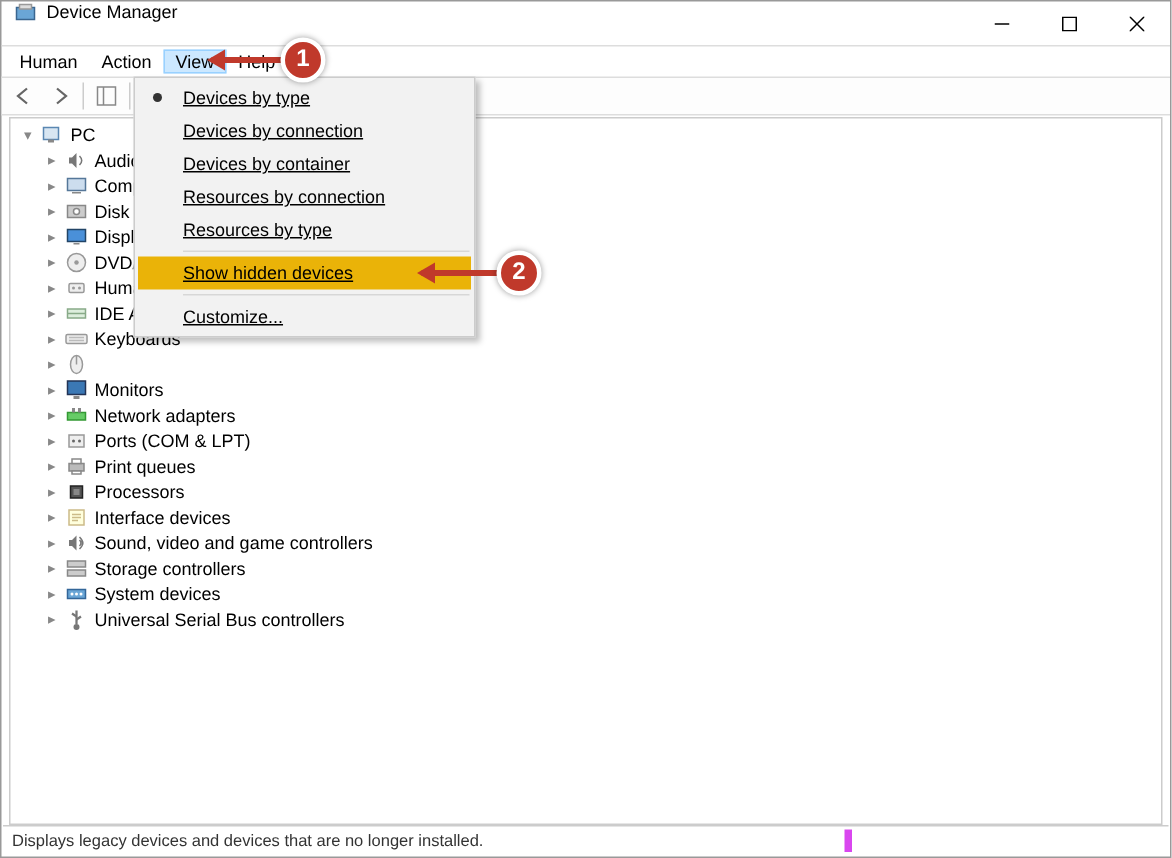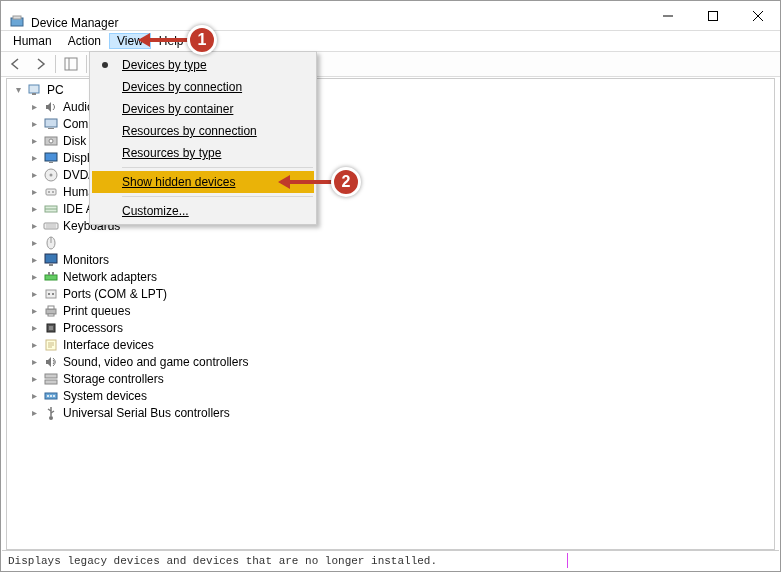--- a/index.html
+++ b/index.html
@@ -1,19 +1,19 @@
 <!DOCTYPE html>
 <html><head>
 <meta charset="utf-8">
 <style>
   * { box-sizing: border-box; font-family: "Segoe UI", Tahoma, sans-serif; }
   html, body { margin: 0; padding: 0; }
   body { width: 781px; height: 572px; border: 1px solid #999; background: #fff; position: relative; overflow: hidden; }
 
-  .titlebar { height: 30px; display: flex; align-items: flex-end; padding: 0 0 0 8px; border-bottom: 1px solid #ddd; }
+  .titlebar { height: 30px; display: flex; align-items: flex-start; padding: 0 0 0 8px; border-bottom: 1px solid #ddd; }
   .title-icon { width: 16px; height: 16px; margin-right: 6px; }
   .title-text { font-size: 12px; color: #000; flex: 1; }
   .win-controls { display: flex; }
   .win-btn { width: 45px; height: 29px; display: flex; align-items: center; justify-content: center; font-size: 12px; }
 
   .menubar { height: 20px; display: flex; align-items: center; padding: 0 4px; font-size: 12px; }
   .menu-item { padding: 1px 8px; cursor: default; }
   .menu-item.active { background: #cce8ff; border: 1px solid #99d1ff; padding: 0 7px; }
 
   .toolbar { height: 26px; border-top: 1px solid #ddd; border-bottom: 1px solid #ddd; display: flex; align-items: center; padding: 0 4px; gap: 2px; background: #fdfdfd; }
@@ -22,21 +22,21 @@
 
   .tree-area { position: absolute; top: 77px; left: 1px; right: 1px; bottom: 21px; border: 1px solid #ccc; margin: 0 4px; background: #fff; overflow: hidden; }
   .tree { font-size: 12px; padding: 2px 0; }
   .tree-row { height: 17px; display: flex; align-items: center; white-space: nowrap; }
   .expander { width: 15px; text-align: center; color: #888; font-size: 10px; cursor: default; }
   .node-icon { width: 16px; height: 16px; margin: 0 4px 0 1px; display: inline-flex; align-items: center; justify-content: center; }
   .indent-0 { padding-left: 4px; }
   .indent-1 { padding-left: 20px; }
 
   .statusbar { position: absolute; left: 1px; right: 1px; bottom: 1px; height: 20px; border-top: 1px solid #ccc; font-size: 11px; padding: 2px 6px; color: #333; display: flex; align-items: center; }
-  .status-cell { border-right: 1px solid #d946ef; padding-right: 8px; height: 100%; display: flex; align-items: center; font-family: Liberation Mono, monospace; }
+  .status-cell { border-right: 5px solid #d946ef; padding-right: 8px; height: 100%; display: flex; align-items: center; }
 
   
   .dropdown { position: absolute; top: 50px; left: 88px; width: 228px; background: #f2f2f2; border: 1px solid #ccc; box-shadow: 3px 3px 4px rgba(0,0,0,.25); padding: 2px; font-size: 12px; z-index: 50; }
   .dd-item { height: 22px; display: flex; align-items: center; padding-left: 30px; position: relative; cursor: default; text-decoration: underline; }
   .dd-item.highlight { background: #eab308; }
   .dd-sep { height: 1px; background: #d7d7d7; margin: 3px 1px 3px 30px; }
   .dd-bullet { position: absolute; left: 10px; top: 8px; width: 6px; height: 6px; border-radius: 50%; background: #333; }
 
   
   .marker { position: absolute; width: 30px; height: 30px; border-radius: 50%; background: #c0392b; color: #fff; font-weight: 700; font-size: 16px; display: flex; align-items: center; justify-content: center; border: 3px solid #fff; box-shadow: 0 0 4px rgba(0,0,0,.4); z-index: 100; }

